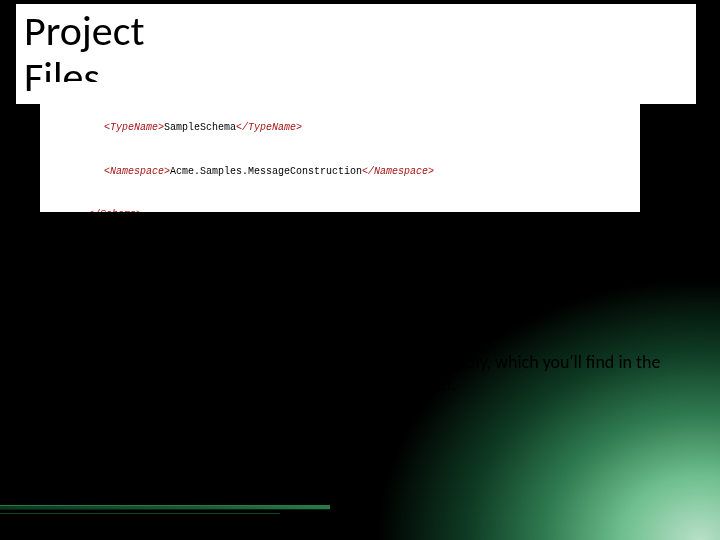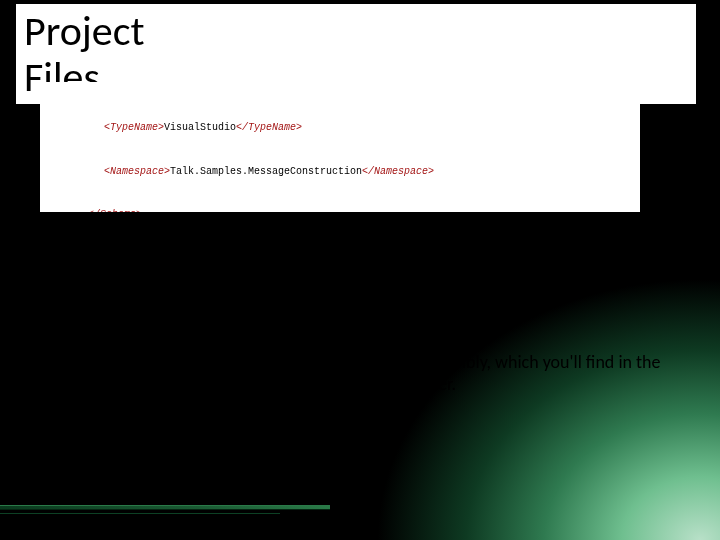--- a/index.html
+++ b/index.html
@@ -92,22 +92,22 @@
 </style>
 </head>
 <body>
 
 <div class="slide">
   <div class="bg-gradient"></div>
 
   <div class="title">Project Files</div>
 
   <div class="code-area">
-    <span class="line l1"><span class="tag">&lt;TypeName&gt;</span><span class="txt">VisualStudio</span><span class="tag">&lt;/TypeName&gt;</span></span>
-    <span class="line l1"><span class="tag">&lt;Namespace&gt;</span><span class="txt">Talk.Samples.MessageConstruction</span><span class="tag">&lt;/Namespace&gt;</span></span>
+    <span class="line l1"><span class="tag">&lt;TypeName&gt;</span><span class="txt">SampleSchema</span><span class="tag">&lt;/TypeName&gt;</span></span>
+    <span class="line l1"><span class="tag">&lt;Namespace&gt;</span><span class="txt">Acme.Samples.MessageConstruction</span><span class="tag">&lt;/Namespace&gt;</span></span>
     <span class="line l2"><span class="tag">&lt;/Schema&gt;</span></span>
     
     
     
     
   </div>
 
   <div class="body-text">Biz.Talk MSBuild tasks are implemented in the Microsoft.VisualStudio.Biz.Talk.Project.Build.Tasks assembly, which you'll find in the 'Microsoft Biz.Talk Server 2009\Developer Tools' folder.</div>
 
   <div class="accent-line"></div>

